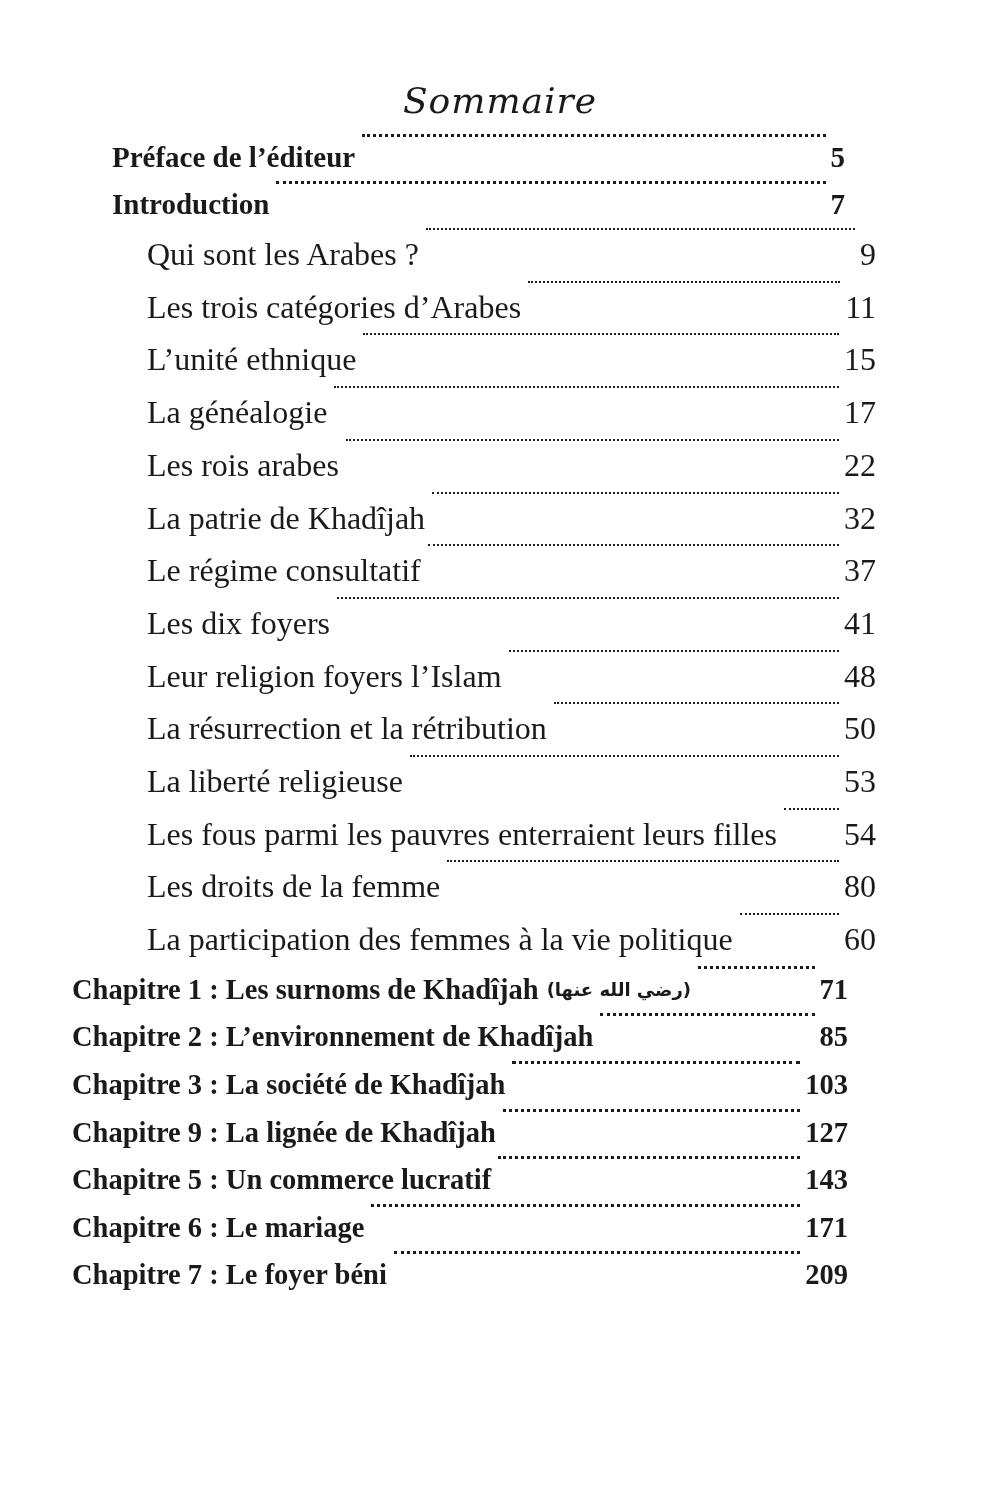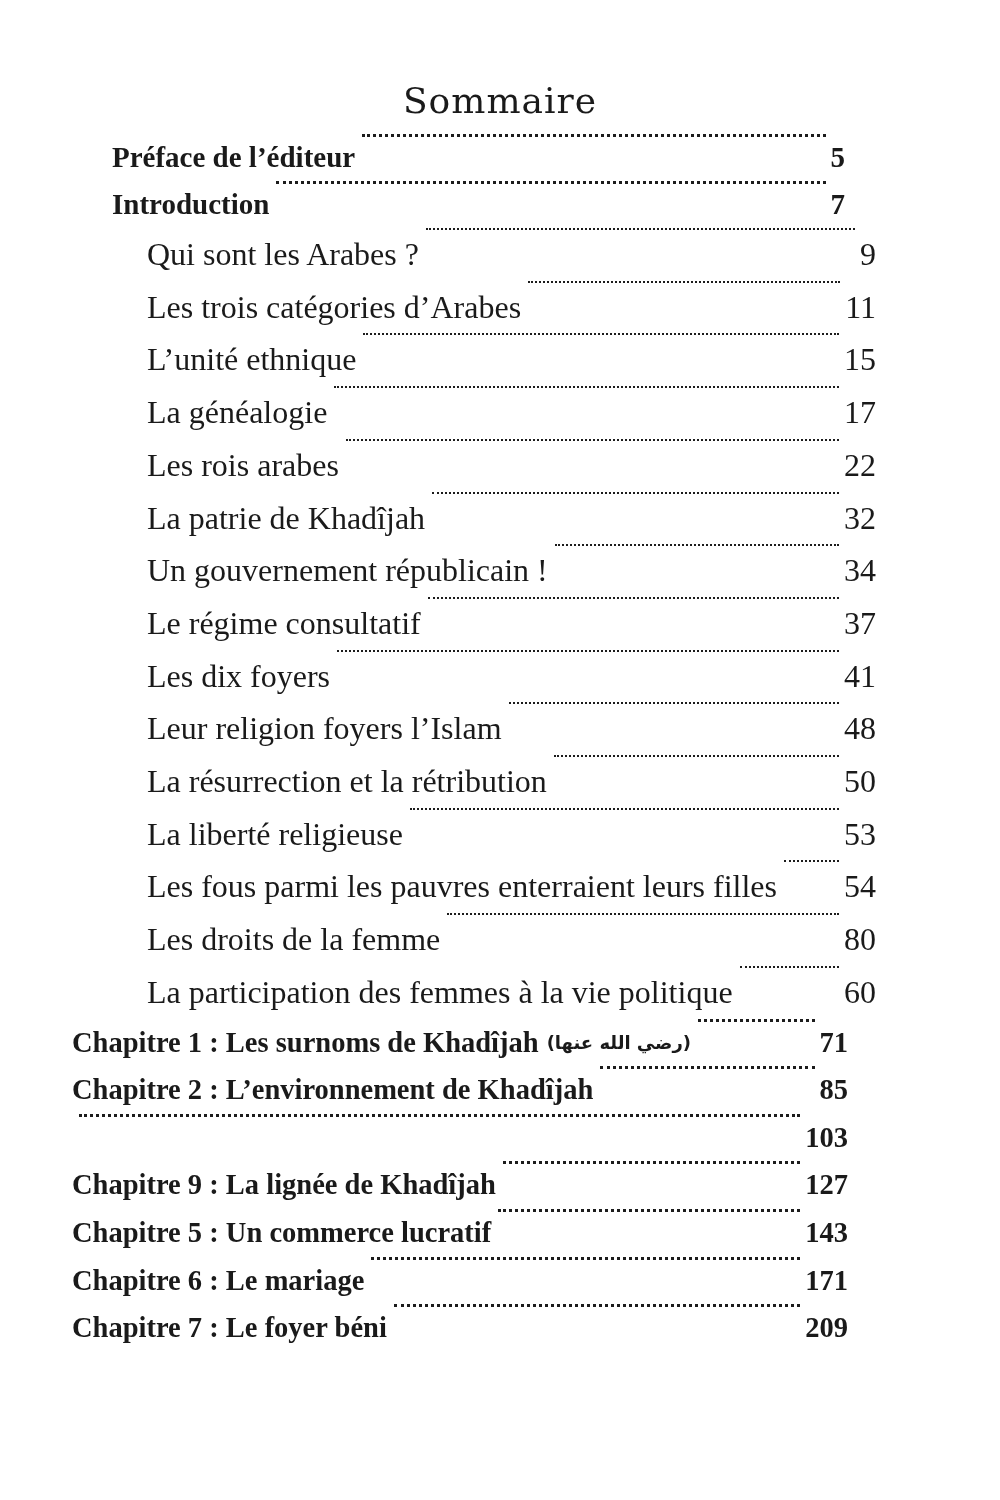--- a/index.html
+++ b/index.html
@@ -18,20 +18,21 @@
   .page {
     width: 1000px;
     height: 1500px;
     position: relative;
   }
   .page-title {
     margin-top: 76px;
     height: 54px;
     text-align: center;
     font-family: "DejaVu Serif", serif;
+    font-style: italic;
     font-size: 36px;
     font-weight: 500;
     letter-spacing: 1px;
     line-height: 50px;
   }
   #toc {
     margin-top: 4px;
   }
   .row {
     display: flex;
@@ -141,26 +142,20 @@
     <span class="pagenum">22</span>
   </div>
 
   <div class="row lvl-sub">
     <span class="label">La patrie de Khadîjah</span>
 
     <span class="leader"></span>
     <span class="pagenum">32</span>
   </div>
 
-  <div class="row lvl-sub">
-    <span class="label">Un gouvernement républicain !</span>
-
-    <span class="leader"></span>
-    <span class="pagenum">34</span>
-  </div>
 
   <div class="row lvl-sub">
     <span class="label">Le régime consultatif</span>
 
     <span class="leader"></span>
     <span class="pagenum">37</span>
   </div>
 
   <div class="row lvl-sub">
     <span class="label">Les dix foyers</span>
@@ -219,20 +214,21 @@
   </div>
 
   <div class="row lvl-chapter">
     <span class="label">Chapitre 2 : L’environnement de Khadîjah</span>
 
     <span class="leader"></span>
     <span class="pagenum">85</span>
   </div>
 
   <div class="row lvl-chapter">
+    <span class="label">Chapitre 3 : La société de Khadîjah</span>
 
     <span class="leader"></span>
     <span class="pagenum">103</span>
   </div>
 
   <div class="row lvl-chapter">
     <span class="label">Chapitre 9 : La lignée de Khadîjah</span>
 
     <span class="leader"></span>
     <span class="pagenum">127</span>

